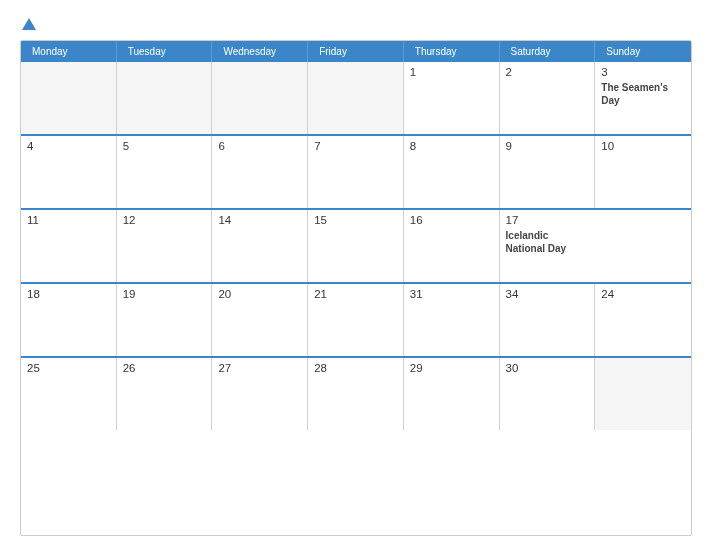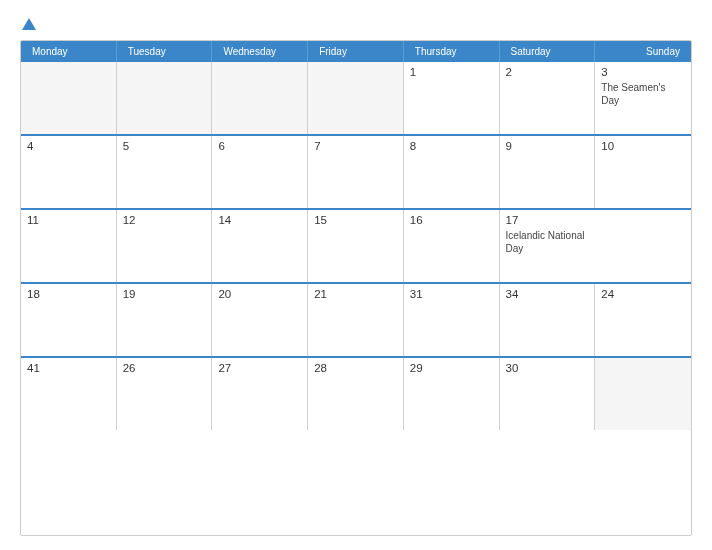--- a/index.html
+++ b/index.html
@@ -71,21 +71,20 @@
     }
     .cal-header-cell {
       color: #fff;
       font-size: 10px;
       padding: 5px 11px;
       font-weight: normal;
       border-right: 1px solid #5a9fd4;
     }
     .cal-header-cell:last-child {
       border-right: none;
-      text-align: right;
     }
     .cal-body {
       display: flex;
       flex-direction: column;
       flex: 1;
     }
     .cal-week {
       display: grid;
       grid-template-columns: repeat(7, 1fr);
       border-top: 2px solid #3a86c8;
@@ -113,20 +112,21 @@
       font-size: 11.5px;
       color: #333;
       display: block;
       margin-bottom: 3px;
     }
     .holiday {
       font-size: 10px;
       color: #444;
       line-height: 1.3;
       margin-top: 2px;
+      font-weight: bold;
     }
   </style>
 </head>
 <body>
 
 <div class="page">
   <div class="header">
     <div class="logo">
       <span class="logo-general"></span>
       <span class="logo-triangle"></span>
@@ -225,21 +225,21 @@
           </div>
           <div class="cal-cell">
             <span class="day-num">34</span>
           </div>
           <div class="cal-cell">
             <span class="day-num">24</span>
           </div>
         </div>
         <div class="cal-week">
           <div class="cal-cell">
-            <span class="day-num">41</span>
+            <span class="day-num">25</span>
           </div>
           <div class="cal-cell">
             <span class="day-num">26</span>
           </div>
           <div class="cal-cell">
             <span class="day-num">27</span>
           </div>
           <div class="cal-cell">
             <span class="day-num">28</span>
           </div>

